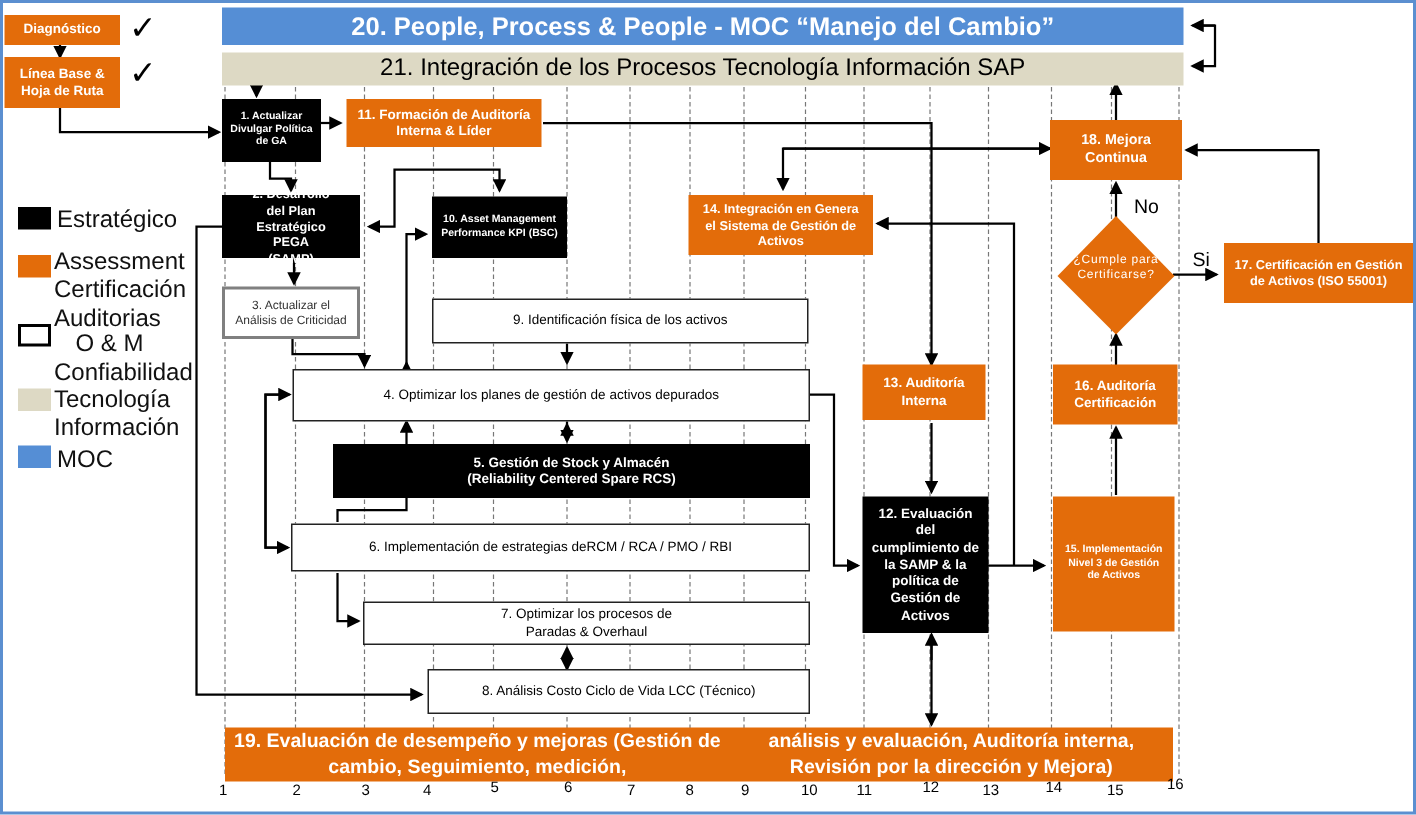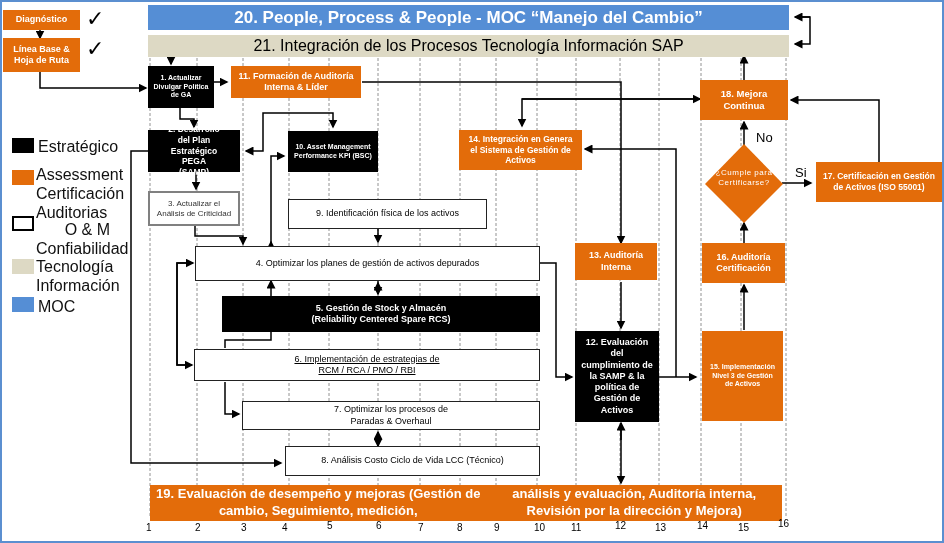--- a/index.html
+++ b/index.html
@@ -108,21 +108,21 @@
   <span>Línea Base &amp; Hoja de Ruta</span>
 </div>
 <span class="check" style="left:86px;top:36px;">✓</span>
 
 <div>
   <div class="legend-sw" style="left:12px;top:138px;background:#000;"></div>
   <div class="legend-txt" style="left:38px;top:137px;">Estratégico</div>
   <div class="legend-sw" style="left:12px;top:170px;background:#e36c0a;"></div>
   <div class="legend-txt" style="left:36px;top:165px;width:70px;">Assessment Certificación Auditorias</div>
   <div class="legend-sw" style="left:12px;top:216px;background:#fff;border:2.5px solid #000;"></div>
-  <div class="legend-txt" style="left:36px;top:220px;width:74px;text-align:right;">O &amp; M Confiabilidad</div>
+  <div class="legend-txt" style="left:36px;top:220px;width:74px;">O &amp; M Confiabilidad</div>
   <div class="legend-sw" style="left:12px;top:259px;background:#ddd9c4;"></div>
   <div class="legend-txt" style="left:36px;top:257px;width:68px;text-align:left;">Tecnología Información</div>
   <div class="legend-sw" style="left:12px;top:297px;background:#558ed5;"></div>
   <div class="legend-txt" style="left:38px;top:297px;">MOC</div>
 </div>
 
 <div class="box black" style="left:148px;top:66px;width:66px;height:42px;font-size:7px;padding:0 3px;">
   <span>1. Actualizar Divulgar Política de GA</span>
 </div>
 <div class="box orange" style="left:231px;top:66px;width:130px;height:32px;font-size:9px;padding:0 6px;">
@@ -130,34 +130,34 @@
 </div>
 <div class="box black" style="left:148px;top:130px;width:92px;height:42px;font-size:8.5px;padding:0 20px;">
   <span>2. Desarrollo del Plan Estratégico PEGA (SAMP)</span>
 </div>
 <div class="box black" style="left:288px;top:131px;width:90px;height:41px;font-size:7px;padding:0 5px;">
   <span>10. Asset Management Performance KPI (BSC)</span>
 </div>
 <div class="box whitegray" style="left:148px;top:191px;width:92px;height:35px;font-size:8px;padding:0 6px;">
   <span>3. Actualizar el Análisis de Criticidad</span>
 </div>
-<div class="box white" style="left:288px;top:199px;width:199px;height:30px;font-size:9px;">
+<div class="box white" style="left:288px;top:199px;width:251px;height:30px;font-size:9px;">
   <span>9. Identificación física de los activos</span>
 </div>
 <div class="box orange" style="left:459px;top:130px;width:123px;height:40px;font-size:8.5px;padding:0 6px;">
   <span>14. Integración en Genera el Sistema de Gestión de Activos</span>
 </div>
 <div class="box white" style="left:195px;top:246px;width:345px;height:35px;font-size:9px;text-align:center;">
   <span>4. Optimizar los planes de gestión de activos depurados</span>
 </div>
 <div class="box black" style="left:222px;top:296px;width:318px;height:36px;font-size:9px;flex-direction:column;">
   <span>5. Gestión de Stock y Almacén</span>
   <span>(Reliability  Centered Spare RCS)</span>
 </div>
-<div class="box white" style="left:194px;top:349px;width:346px;height:32px;font-size:9px;flex-direction:column;text-decoration:underline;">
+<div class="box white" style="left:194px;top:349px;width:346px;height:32px;font-size:9px;flex-direction:row;">
   <span>6. Implementación de estrategias de</span>
   <span>RCM / RCA / PMO / RBI</span>
 </div>
 <div class="box white" style="left:242px;top:401px;width:298px;height:29px;font-size:9px;flex-direction:column;">
   <span>7. Optimizar los procesos de</span>
   <span>Paradas  &amp; Overhaul</span>
 </div>
 <div class="box white" style="left:285px;top:446px;width:255px;height:30px;font-size:9px;">
   <span>8. Análisis Costo Ciclo de Vida LCC (Técnico)</span>
 </div>

